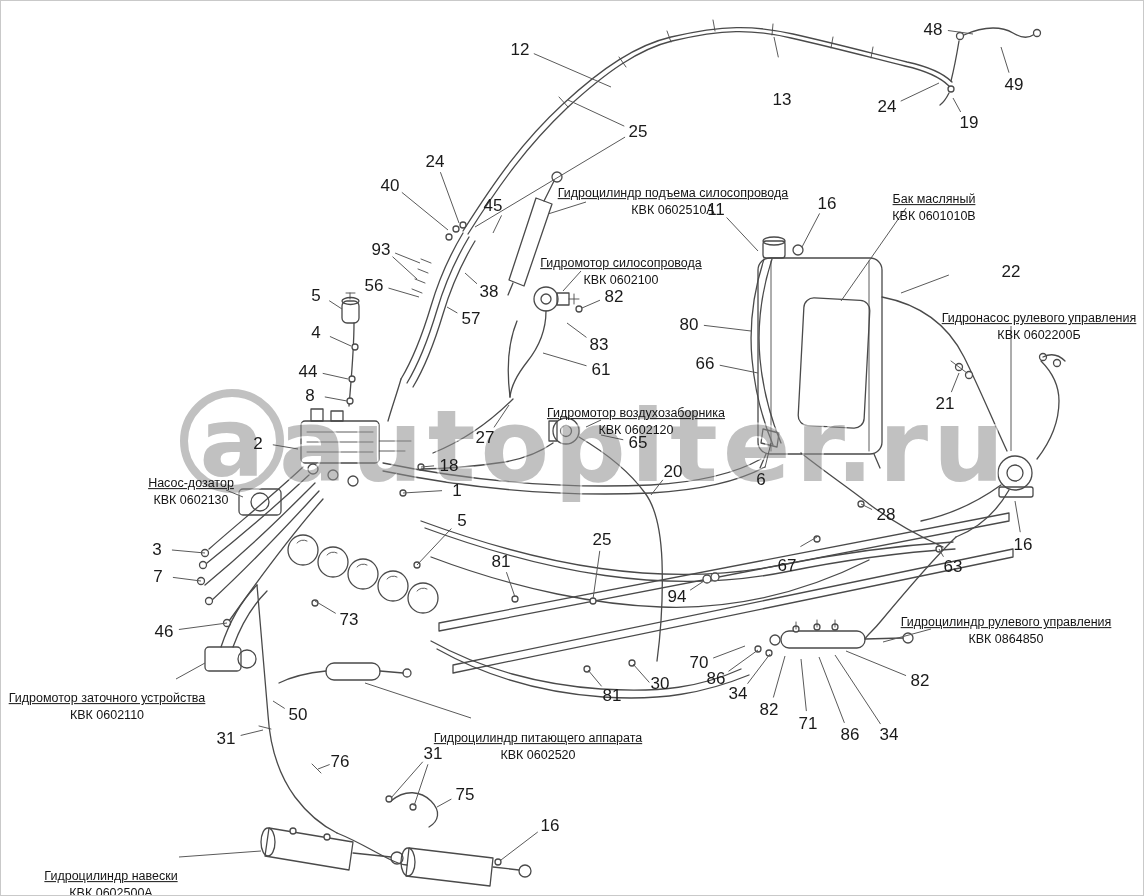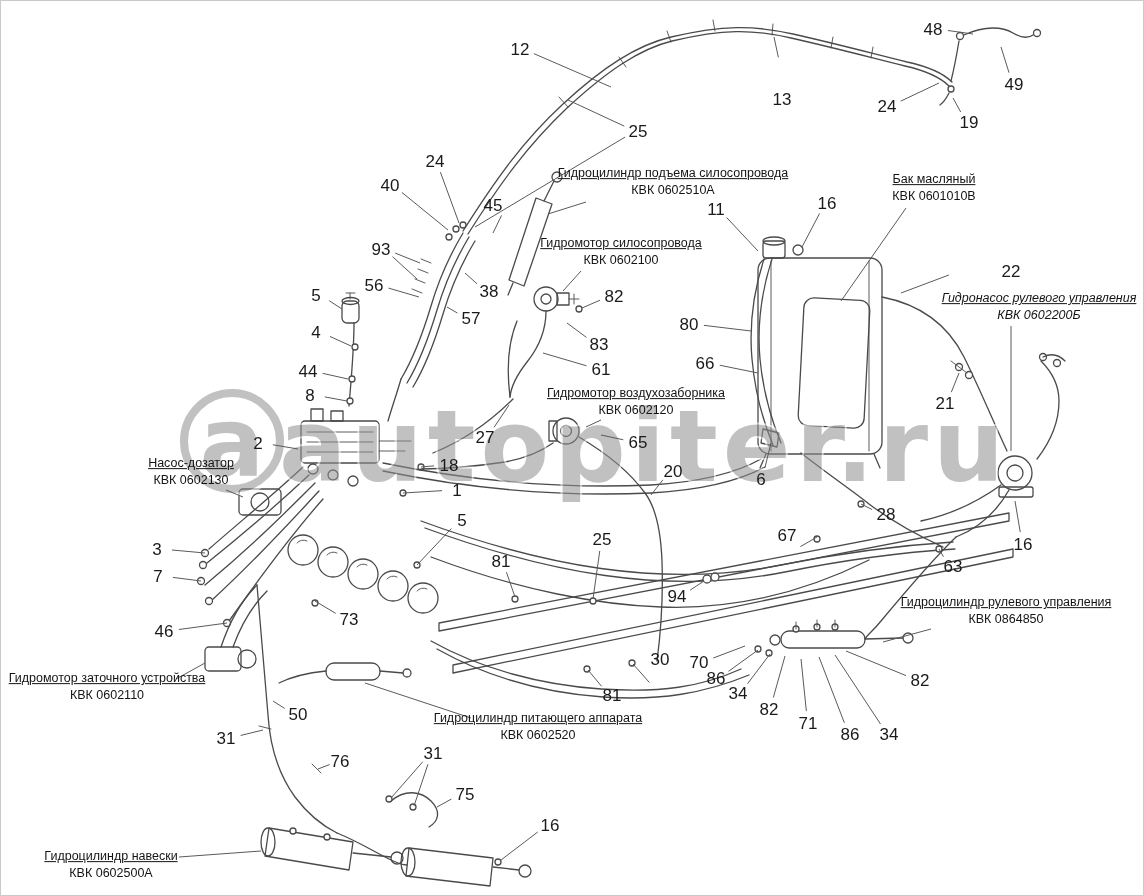--- a/index.html
+++ b/index.html
@@ -14,21 +14,21 @@
   }
   .art .thin{stroke-width:0.9;}
   .art .fit{fill:#ffffff;}
   .leader{stroke:#5a5a5a;stroke-width:1;}
   .callout{
     position:absolute;transform:translate(-50%,-50%);
     font-size:17px;color:#1a1a1a;line-height:1;white-space:nowrap;
   }
   .comp-label{
     position:absolute;transform:translate(-50%,-50%);
-    text-align:center;font-size:12.5px;color:#141414;white-space:nowrap;line-height:1.35;
+    text-align:center;font-size:12.5px;color:#141414;white-space:nowrap;line-height:1.35;margin-top:20px;
   }
   .comp-label .nm{display:block;text-decoration:underline;}
   .comp-label .cd{display:block;}
   .wm-text{
     font-family:"DejaVu Sans",sans-serif;font-weight:bold;
     fill:#8f8f8f;stroke:#ffffff;stroke-width:4;paint-order:stroke;letter-spacing:5px;
   }
   .wm-ring-outer{stroke:#ffffff;stroke-width:15;fill:none;}
   .wm-ring{stroke:#8f8f8f;stroke-width:8;fill:none;}
   .wm-a{font-family:"DejaVu Sans",sans-serif;font-weight:bold;fill:#8f8f8f;stroke:#ffffff;stroke-width:3;paint-order:stroke;}
@@ -388,30 +388,30 @@
       <span class="callout" style="left: 456px; top: 489px;">1</span>
       <span class="callout" style="left: 760px; top: 478px;">6</span>
       <span class="callout" style="left: 944px; top: 402px;">21</span>
       <span class="callout" style="left: 461px; top: 519px;">5</span>
       <span class="callout" style="left: 601px; top: 538px;">25</span>
       <span class="callout" style="left: 885px; top: 513px;">28</span>
       <span class="callout" style="left: 156px; top: 548px;">3</span>
       <span class="callout" style="left: 157px; top: 575px;">7</span>
       <span class="callout" style="left: 500px; top: 560px;">81</span>
       <span class="callout" style="left: 676px; top: 595px;">94</span>
-      <span class="callout" style="left: 786px; top: 534px;">67</span>
+      <span class="callout" style="left: 786px; top: 564px;">67</span>
       <span class="callout" style="left: 1022px; top: 543px;">16</span>
       <span class="callout" style="left: 952px; top: 565px;">63</span>
       <span class="callout" style="left: 163px; top: 630px;">46</span>
       <span class="callout" style="left: 348px; top: 618px;">73</span>
       <span class="callout" style="left: 698px; top: 661px;">70</span>
       <span class="callout" style="left: 715px; top: 677px;">86</span>
       <span class="callout" style="left: 737px; top: 692px;">34</span>
       <span class="callout" style="left: 768px; top: 708px;">82</span>
-      <span class="callout" style="left: 659px; top: 658px; text-align: center;">30</span>
+      <span class="callout" style="left: 659px; top: 682px; text-align: center;">30</span>
       <span class="callout" style="left: 611px; top: 694px;">81</span>
       <span class="callout" style="left: 919px; top: 679px;">82</span>
       <span class="callout" style="left: 807px; top: 722px;">71</span>
       <span class="callout" style="left: 849px; top: 733px;">86</span>
       <span class="callout" style="left: 888px; top: 733px;">34</span>
       <span class="callout" style="left: 297px; top: 713px;">50</span>
       <span class="callout" style="left: 225px; top: 737px;">31</span>
       <span class="callout" style="left: 339px; top: 760px;">76</span>
       <span class="callout" style="left: 432px; top: 752px;">31</span>
       <span class="callout" style="left: 464px; top: 793px;">75</span>
@@ -424,21 +424,21 @@
         <span class="cd">КВК 0602510А</span>
       </div>
       <div class="comp-label" style="left: 933px; top: 187px;">
         <span class="nm">Бак масляный</span>
         <span class="cd">КВК 0601010В</span>
       </div>
       <div class="comp-label" style="left: 620px; top: 251px;">
         <span class="nm">Гидромотор силосопровода</span>
         <span class="cd">КВК 0602100</span>
       </div>
-      <div class="comp-label" style="left: 1038px; top: 306px; font-style: italic;">
+      <div class="comp-label" style="left: 1038px; top: 306px;">
         <span class="nm">Гидронасос рулевого управления</span>
         <span class="cd">КВК 0602200Б</span>
       </div>
       <div class="comp-label" style="left: 635px; top: 401px;">
         <span class="nm">Гидромотор воздухозаборника</span>
         <span class="cd">КВК 0602120</span>
       </div>
       <div class="comp-label" style="left: 190px; top: 471px;">
         <span class="nm">Насос-дозатор</span>
         <span class="cd">КВК 0602130</span>

